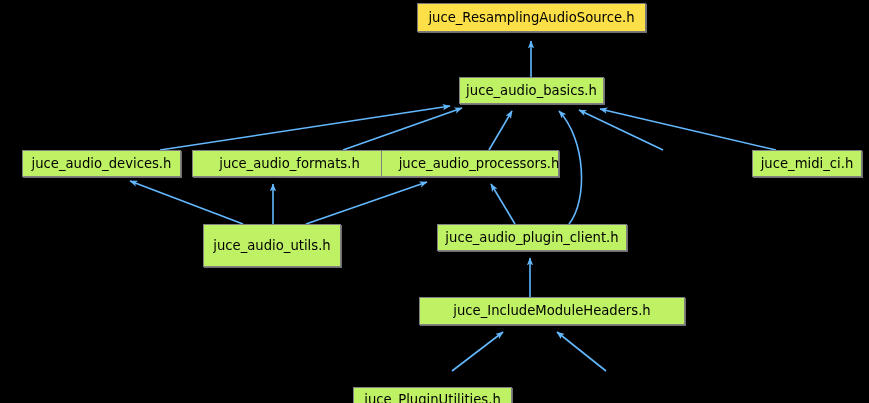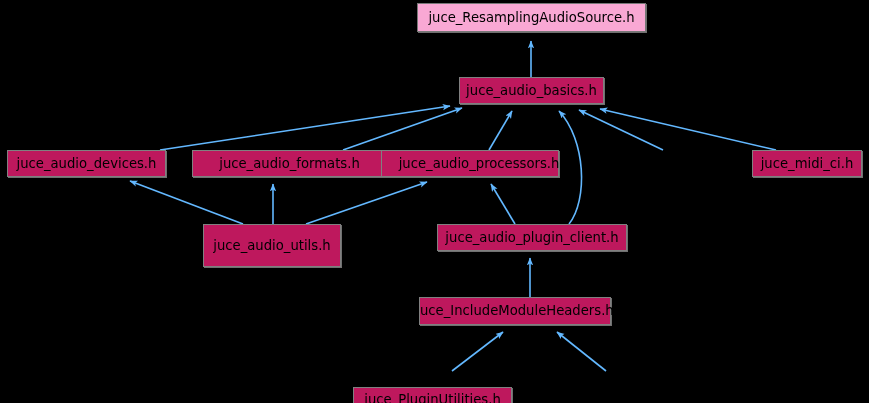--- a/index.html
+++ b/index.html
@@ -20,33 +20,33 @@
     left: 0;
     top: 0;
     width: 869px;
     height: 403px;
     pointer-events: none;
   }
   .node {
     position: absolute;
     box-sizing: border-box;
     border: 1px solid #808080;
-    background: #be185d;
+    background: #bef264;
     color: #000000;
     font-size: 13.2px;
     line-height: 1;
     display: flex;
     align-items: center;
     justify-content: center;
     white-space: nowrap;
     letter-spacing: 0px;
     box-shadow: 1px 1px 0 0 #707070;
   }
   .node.root {
-    background: #f9a8d4;
+    background: #fde047;
     border: 1px solid #787878;
   }
   .node-label {
     display: block;
     padding: 0 6px;
   }
 </style>
 </head>
 <body>
 
@@ -89,21 +89,21 @@
   </svg>
 
   <div class="node root" style="left:417px; top:3px; width:229px; height:29px;">
     <span class="node-label">juce_ResamplingAudioSource.h</span>
   </div>
 
   <div class="node" style="left:459px; top:77px; width:145px; height:27px;">
     <span class="node-label">juce_audio_basics.h</span>
   </div>
 
-  <div class="node" style="left:7px; top:150px; width:159px; height:27px;">
+  <div class="node" style="left:22px; top:150px; width:159px; height:27px;">
     <span class="node-label">juce_audio_devices.h</span>
   </div>
 
   <div class="node" style="left:192px; top:150px; width:195px; height:27px;">
     <span class="node-label">juce_audio_formats.h</span>
   </div>
 
   <div class="node" style="left:381px; top:150px; width:178px; height:27px;padding-left:18px;">
     <span class="node-label">juce_audio_processors.h</span>
   </div>
@@ -114,21 +114,21 @@
   </div>
 
   <div class="node" style="left:203px; top:224px; width:138px; height:43px;">
     <span class="node-label">juce_audio_utils.h</span>
   </div>
 
   <div class="node" style="left:437px; top:224px; width:190px; height:27px;justify-content:center;">
     <span class="node-label">juce_audio_plugin_client.h</span>
   </div>
 
-  <div class="node" style="left:419px; top:297px; width:192px; height:28px;">
+  <div class="node" style="left:419px; top:297px; width:266px; height:28px;">
     <span class="node-label">juce_IncludeModuleHeaders.h</span>
   </div>
 
   <div class="node" style="left:353px; top:371px; width:159px; height:26px;margin-top:16px;">
     <span class="node-label">juce_PluginUtilities.h</span>
   </div>
 
 
 </div>
 

